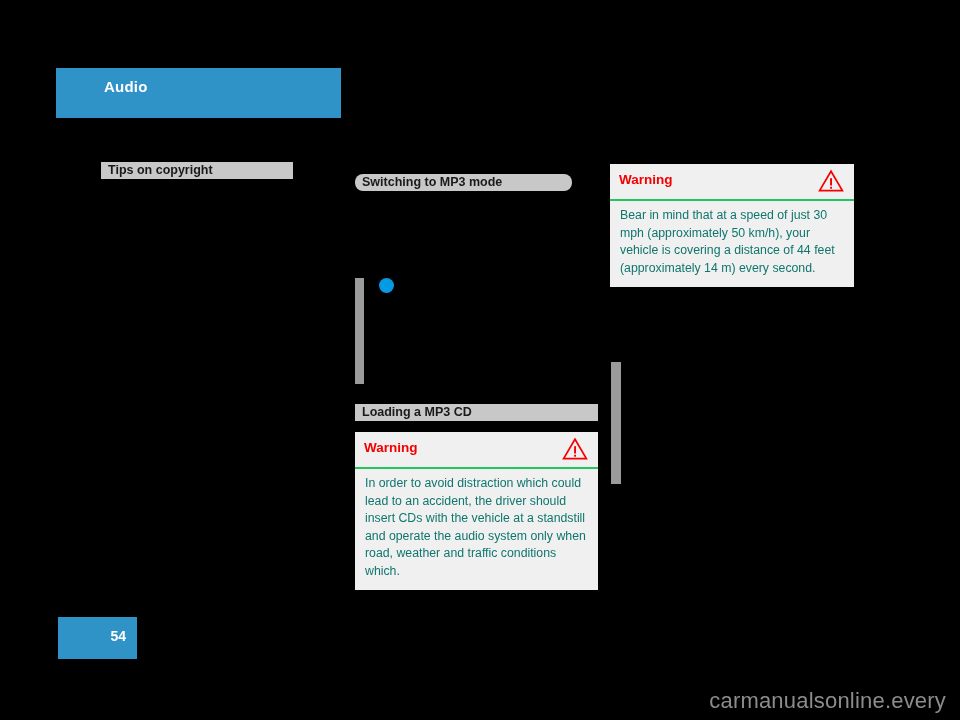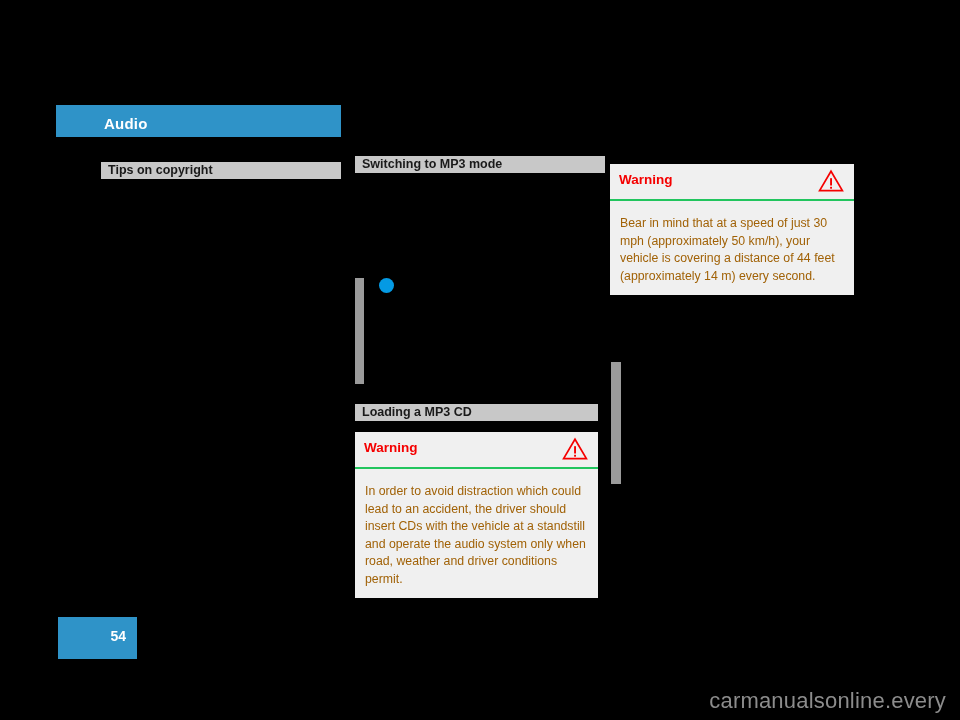--- a/index.html
+++ b/index.html
@@ -23,23 +23,22 @@
     height: 720px;
     background: #000000;
   }
 
   
   .chapter-header {
     position: absolute;
     left: 56px;
     top: 68px;
     width: 285px;
-    height: 32px;
+    height: 50px;
     background: #2f93c8;
-    margin-top: 37px;
   }
   .chapter-header-label {
     position: absolute;
     left: 48px;
     top: 10px;
     font-size: 15px;
     font-weight: bold;
     color: #ffffff;
     letter-spacing: 0.2px;
     line-height: 18px;
@@ -55,22 +54,22 @@
     position: absolute;
     left: 7px;
     top: 1px;
     font-size: 12.5px;
     font-weight: bold;
     color: #1a1a1a;
     line-height: 15px;
     white-space: nowrap;
   }
 
-  #sec-tips   { left: 101px; top: 162px; width: 240px; }
-  #sec-mp3    { left: 355px; top: 156px; width: 250px; }
+  #sec-tips   { left: 101px; top: 162px; width: 192px; }
+  #sec-mp3    { left: 355px; top: 174px; width: 217px; border-radius: 8px; }
   #sec-load   { left: 355px; top: 404px; width: 243px; }
 
   
   .warning-box {
     position: absolute;
     background: #f0f0f0;
   }
   .warning-head {
     position: relative;
     height: 35px;
@@ -86,23 +85,23 @@
     line-height: 17px;
   }
   .warning-icon {
     position: absolute;
     right: 10px;
     top: 5px;
     width: 26px;
     height: 24px;
   }
   .warning-body {
-    padding: 14px 10px 10px 10px;
+    padding: 6px 10px 10px 10px;
     font-size: 12.3px;
-    color: #a16207;
+    color: #0f766e;
     line-height: 17.5px;
   }
   .warning-body p { margin: 0; }
 
   #warn-speed { left: 610px; top: 164px; width: 244px; }
   #warn-distraction { left: 355px; top: 432px; width: 243px; }
 
   
   .marker-bar {
     position: absolute;
@@ -201,21 +200,21 @@
       <span class="warning-title">Warning</span>
       <span class="warning-icon">
         <svg viewBox="0 0 26 24" width="26" height="24" aria-hidden="true">
           <path d="M13 2.2 L24.4 21.6 L1.6 21.6 Z" fill="none" stroke="#f50000" stroke-width="1.7" stroke-linejoin="miter"></path>
           <rect x="12.1" y="9.2" width="1.9" height="7.3" fill="#f50000"></rect>
           <rect x="12.1" y="17.8" width="1.9" height="1.9" fill="#f50000"></rect>
         </svg>
       </span>
     </div>
     <div class="warning-body">
-      <p>In order to avoid distraction which could lead to an accident, the driver should insert CDs with the vehicle at a standstill and operate the audio system only when road, weather and driver conditions permit.</p>
+      <p>In order to avoid distraction which could lead to an accident, the driver should insert CDs with the vehicle at a standstill and operate the audio system only when road, weather and traffic conditions which.</p>
     </div>
   </div>
 
   <div class="page-number-box">
     <span class="page-number-label">54</span>
   </div>
 
   <div class="watermark">carmanualsonline.every</div>
 
 </div>

